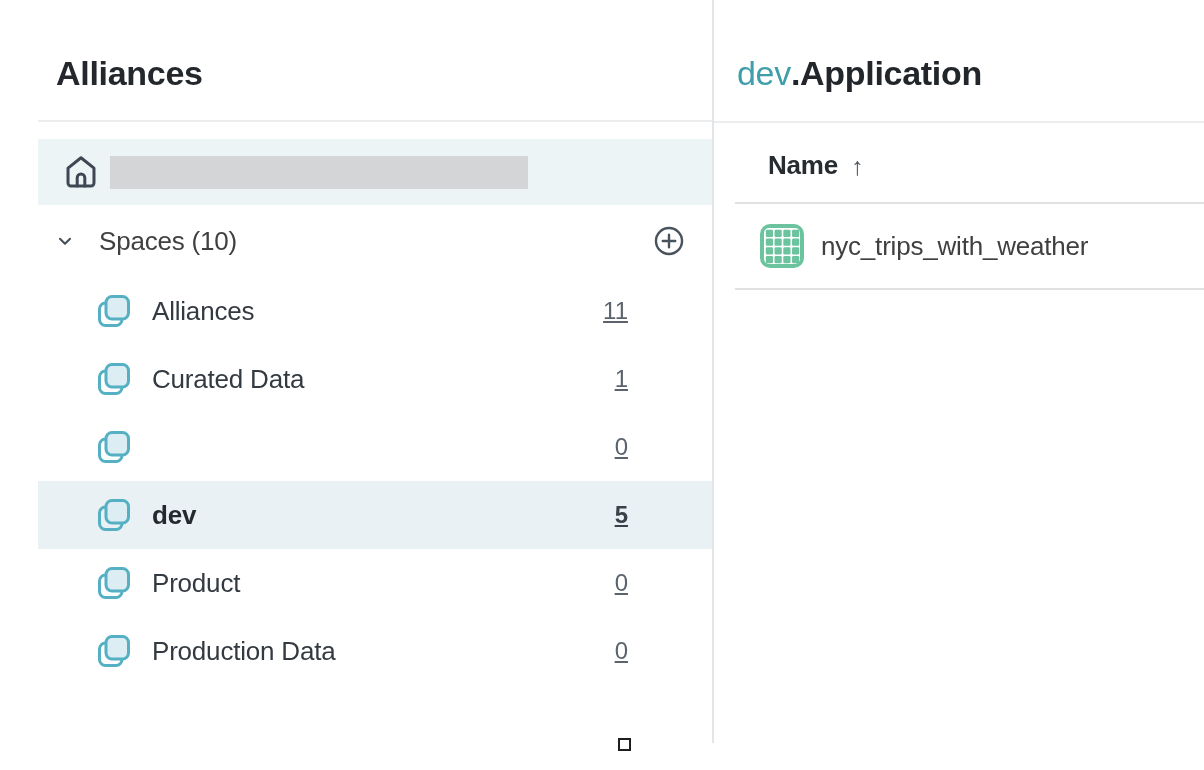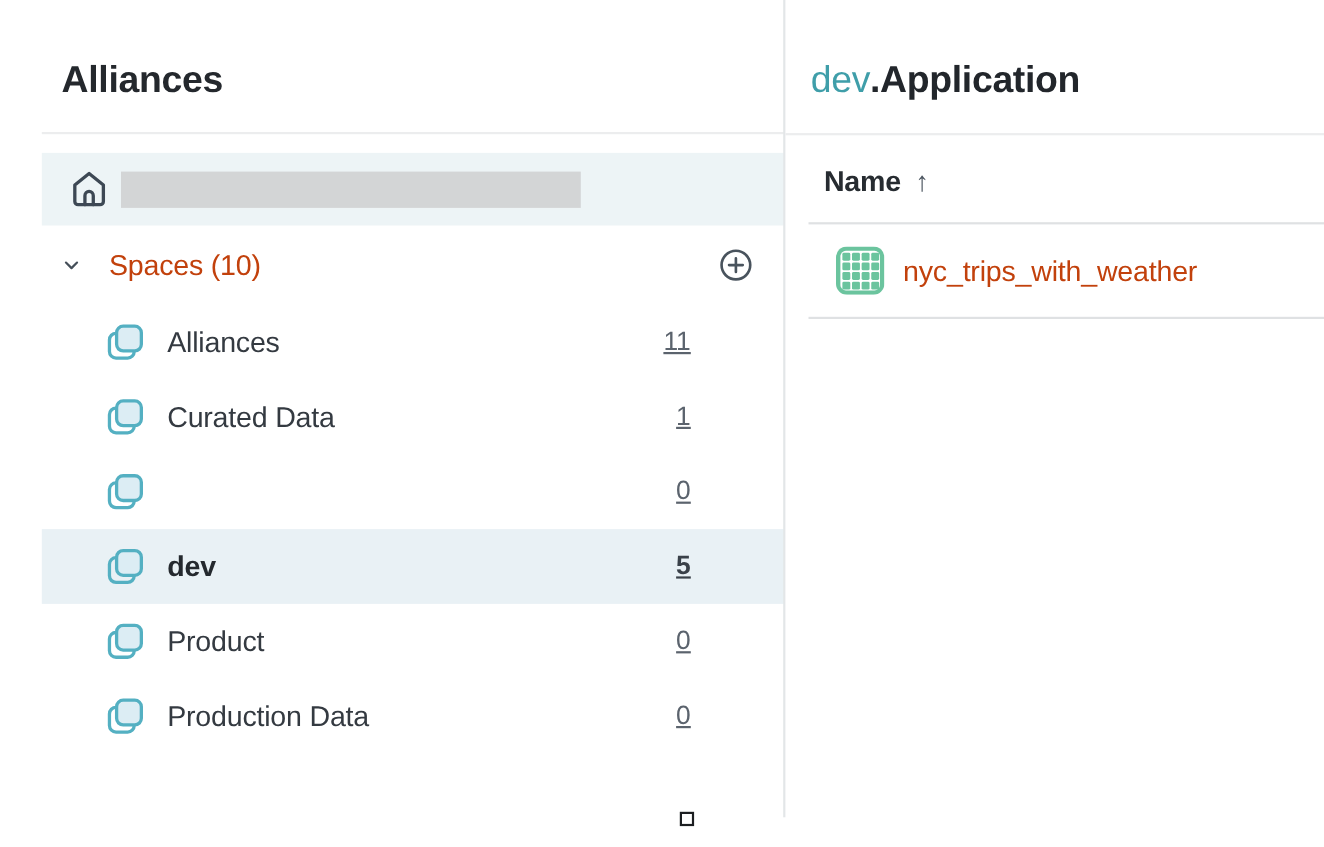--- a/index.html
+++ b/index.html
@@ -14,21 +14,21 @@
   .divider-left { position:absolute; left:38px; top:120px; width:675px; height:2px; background:#ecedee; }
 
   .home-row { position:absolute; left:38px; top:139px; width:675px; height:66px;
               background:#edf4f6; display:flex; align-items:center; padding-left:24px; }
   .home-row svg { flex:0 0 auto; }
   .redacted-bar { width:418px; height:33px; background:#d3d5d6; margin-left:10px; }
 
   .tree-header { position:absolute; left:38px; top:221px; width:675px; height:40px;
                  display:flex; align-items:center; }
   .tree-header .chev { margin-left:16px; }
-  .tree-label { margin-left:23px; font-size:26px; color:#c2410c; letter-spacing:-0.2px; }
+  .tree-label { margin-left:23px; font-size:26px; color:#404040; letter-spacing:-0.2px; }
   .add-btn { position:absolute; right:27px; top:50%; transform:translateY(-50%);
              width:34px; height:34px; background:none; border:none; cursor:pointer; padding:0; }
 
   .space-list { position:absolute; left:38px; top:277px; width:675px; }
   .space-row { height:68px; display:flex; align-items:center; padding-left:57px; padding-right:85px; }
   .space-row .sicon { flex:0 0 auto; }
   .space-label { margin-left:19px; font-size:26px; color:#343a41; letter-spacing:-0.2px; }
   .space-count { margin-left:auto; font-size:24px; color:#5b636d;text-decoration:underline; }
   .space-row.selected { background:#e9f1f5; }
   .space-row.selected .space-label { font-weight:700; color:#24292e; }
@@ -36,27 +36,27 @@
 
   .v-divider { position:absolute; left:712px; top:0; width:2px; height:743px; background:#e3e6e8; }
 
   
   .content { position:absolute; left:714px; top:0; width:490px; height:770px; }
   .breadcrumb { position:absolute; left:23px; top:56px; font-size:34px; line-height:34px;
                 letter-spacing:-0.3px; white-space:nowrap; }
   .crumb-space { color:#3f9ea9; font-weight:400; cursor:pointer; }
   .crumb-rest  { color:#22262b; font-weight:700;margin-top:20px; }
   .divider-r1 { position:absolute; left:0; top:121px; width:490px; height:2px; background:#ecedee; }
-  .name-header { position:absolute; left:35px; top:150px; display:flex; align-items:flex-end; }
+  .name-header { position:absolute; left:54px; top:150px; display:flex; align-items:flex-end; }
   .name-col-label { font-size:26px; font-weight:600; color:#272c31; letter-spacing:-0.2px; }
   .sort-arrow { margin-left:13px; font-size:25px; font-weight:400; color:#4d5761; }
   .divider-r2 { position:absolute; left:21px; top:202px; width:469px; height:1.5px; background:#dfe1e3; }
   .dataset-row { position:absolute; left:46px; top:224px; height:44px; width:440px;
                  display:flex; align-items:center; cursor:pointer; }
-  .dataset-name { margin-left:17px; font-size:26px; color:#c2410c; letter-spacing:-0.2px; white-space:nowrap; }
+  .dataset-name { margin-left:17px; font-size:26px; color:#404040; letter-spacing:-0.2px; white-space:nowrap; }
   .divider-r3 { position:absolute; left:21px; top:288px; width:469px; height:1.5px; background:#dfe1e3; }
 
   
   .stray-square { position:absolute; left:618px; top:738px; width:13px; height:13px;
                   border:2px solid #1c1e21; background:transparent; }
 </style>
 </head>
 <body>
 
 <svg width="0" height="0" style="position:absolute">

